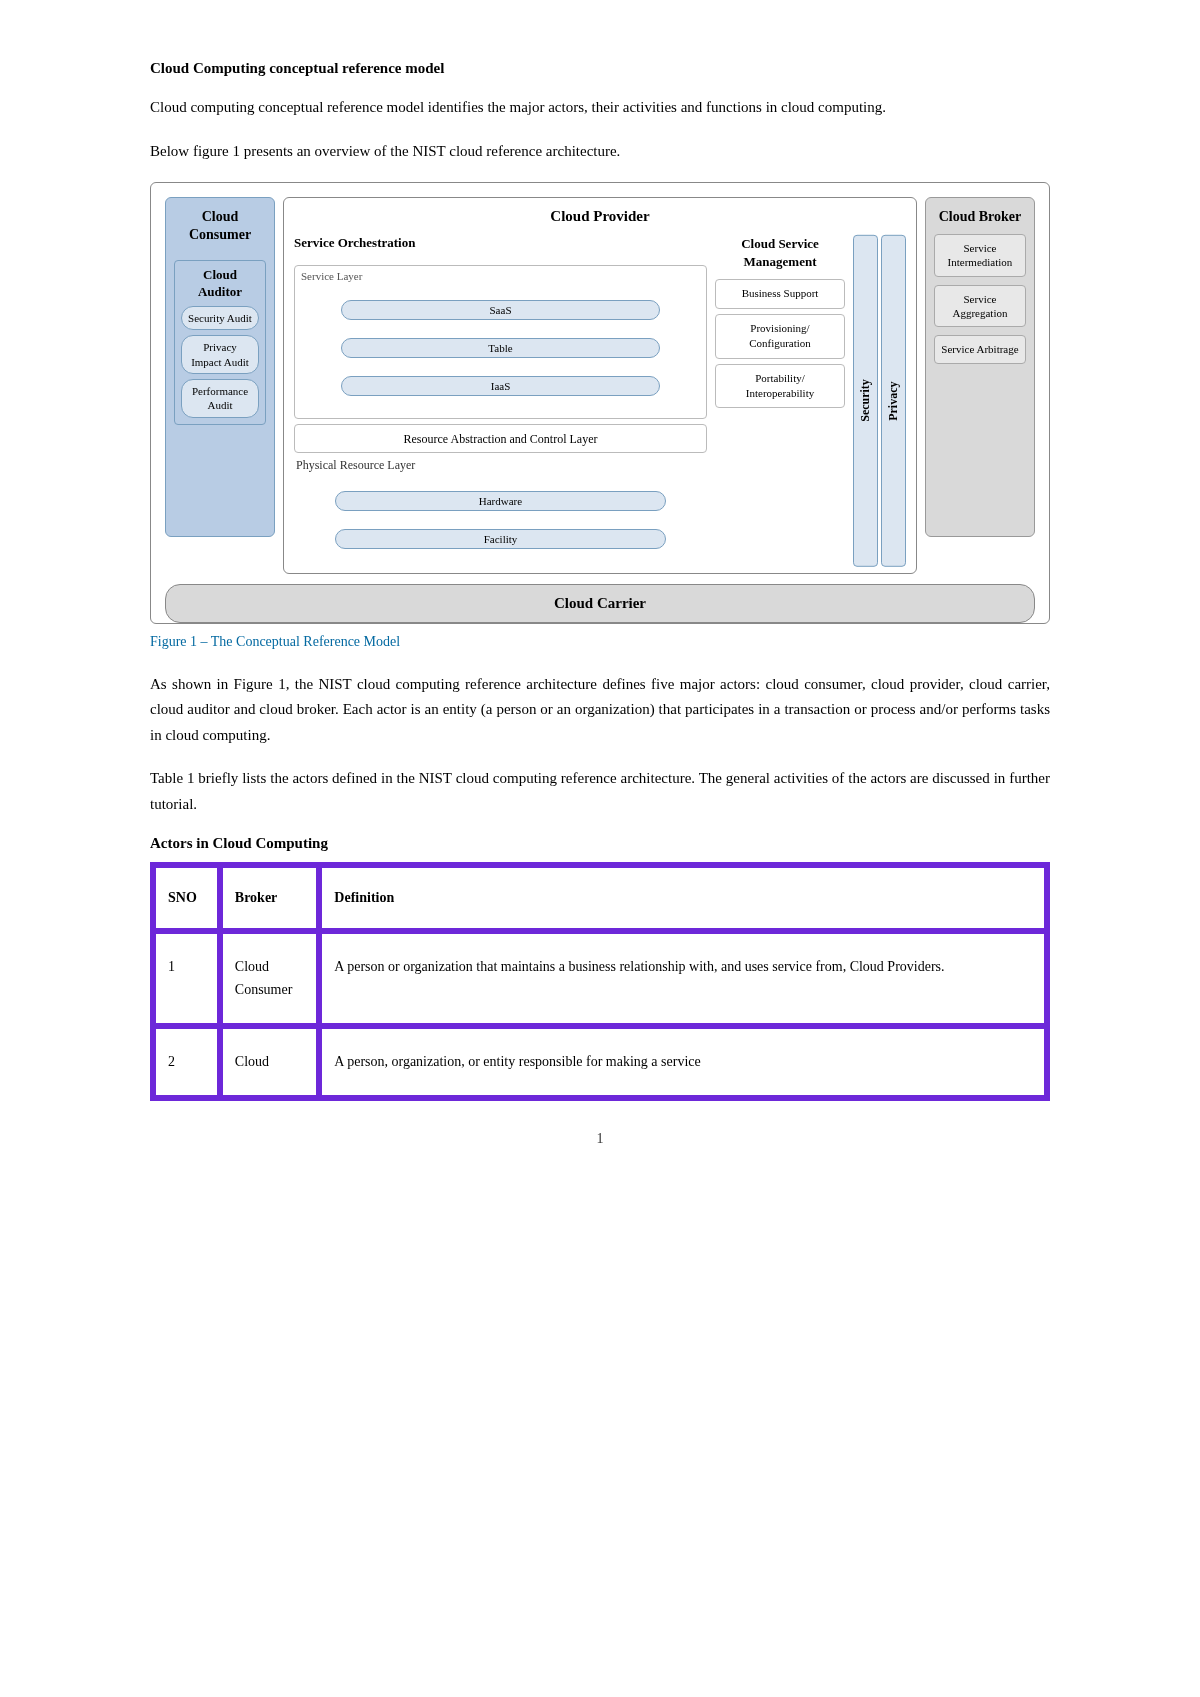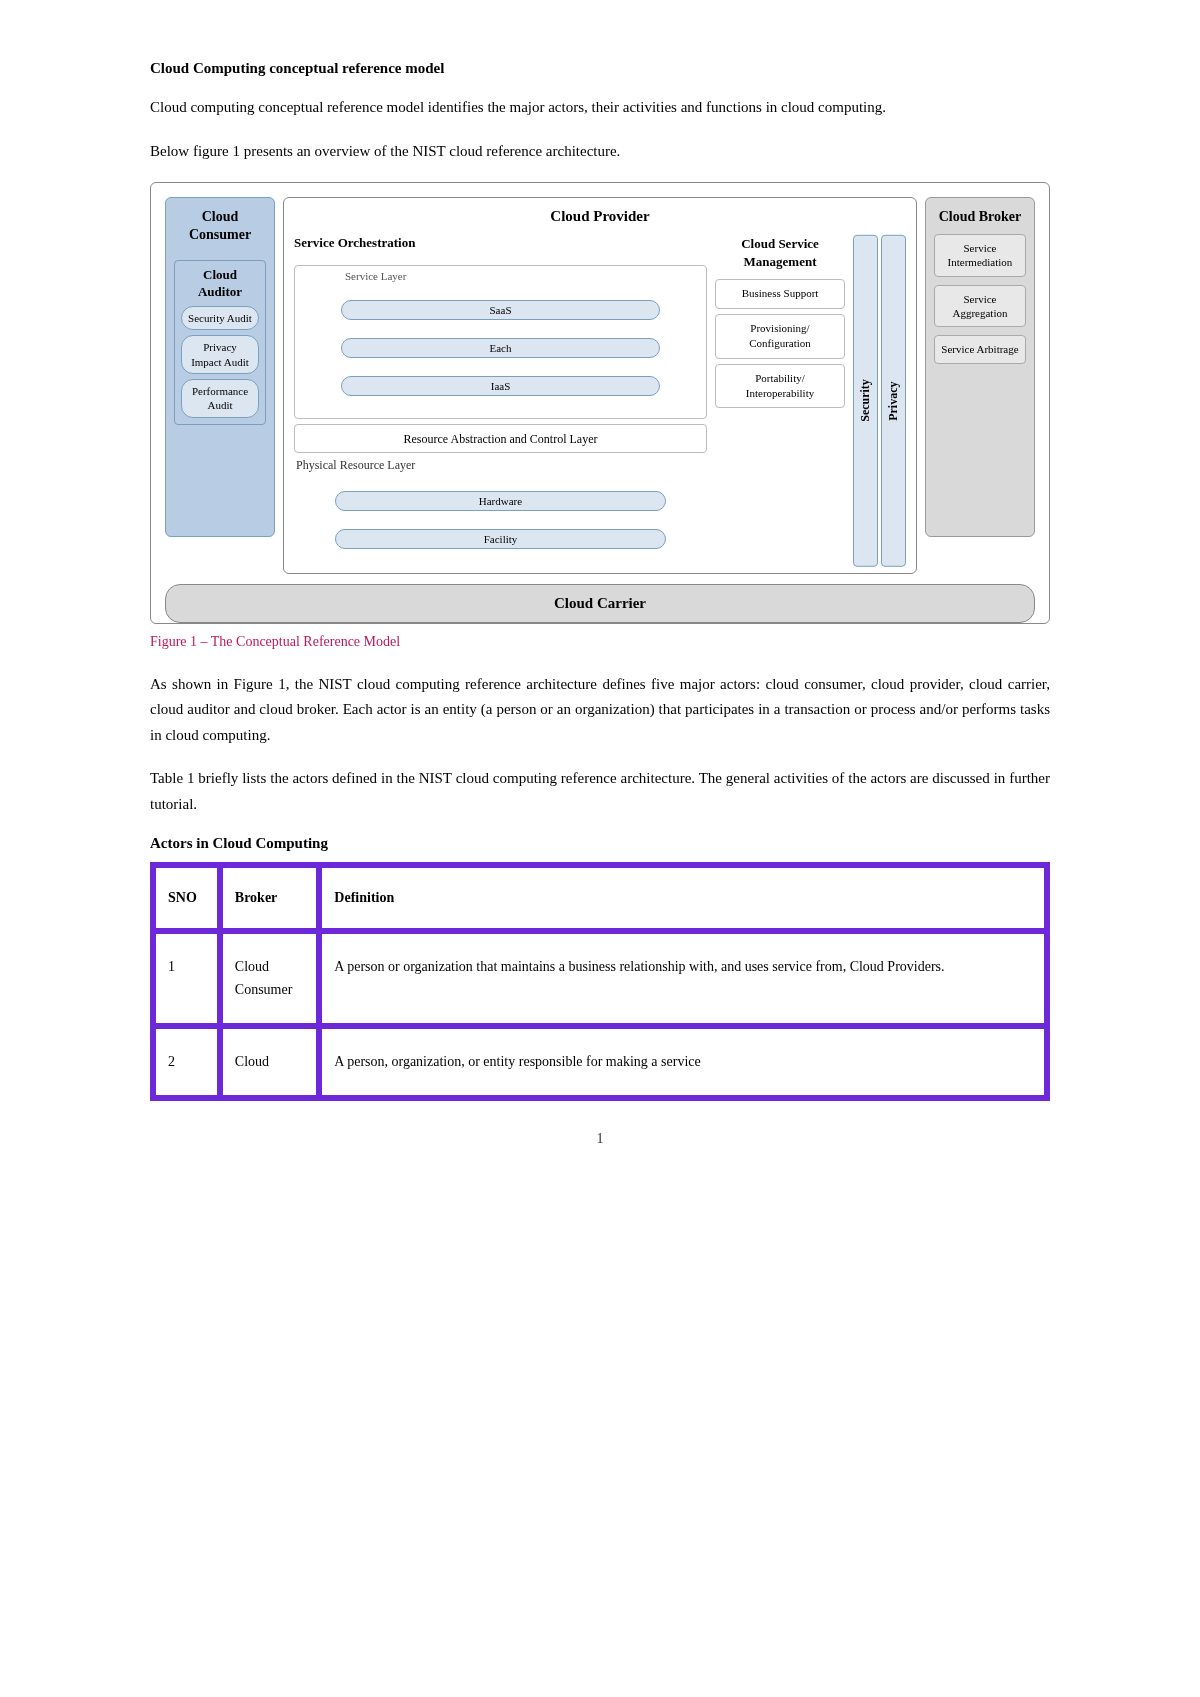--- a/index.html
+++ b/index.html
@@ -23,21 +23,21 @@
     }
     .body-text {
       text-align: justify;
       line-height: 1.7;
       margin-bottom: 18px;
     }
     .figure-caption {
       font-size: 14px;
       margin-top: 8px;
       margin-bottom: 22px;
-      color: #be185d;
+      color: #0369a1;
     }
 
     
     .diagram-wrapper {
       border: 1.5px solid #888;
       border-radius: 6px;
       padding: 14px 14px 0 14px;
       margin-bottom: 10px;
       background: #fff;
     }
@@ -124,21 +124,20 @@
     .service-layer-box {
       border: 1px solid #bbb;
       border-radius: 4px;
       padding: 4px 6px;
       margin-bottom: 5px;
     }
     .service-layer-label {
       font-size: 11px;
       color: #555;
       margin-bottom: 3px;
-      margin-left: 44px;
     }
     .pill {
       background: #dce6f1;
       border: 1px solid #7aA0c0;
       border-radius: 12px;
       font-size: 11px;
       padding: 3px 8px;
       text-align: center;
       margin: 18px auto;
       display: block;
@@ -315,21 +314,21 @@
       <div class="col-provider">
         <div class="provider-box">
           <div class="provider-title">Cloud Provider</div>
           <div class="provider-inner">
 
             <div class="orchestration-col">
               <div class="orch-title">Service Orchestration</div>
               <div class="service-layer-box">
                 <div class="service-layer-label">Service Layer</div>
                 <span class="pill">SaaS</span>
-                <span class="pill">Each</span>
+                <span class="pill">Table</span>
                 <span class="pill">IaaS</span>
               </div>
               <div class="resource-box">Resource Abstraction and
 Control Layer</div>
               <div class="phys-label">Physical Resource Layer</div>
               <span class="pill">Hardware</span>
               <span class="pill" style="margin-top:4px;">Facility</span>
             </div>
 
             <div class="csm-col">

